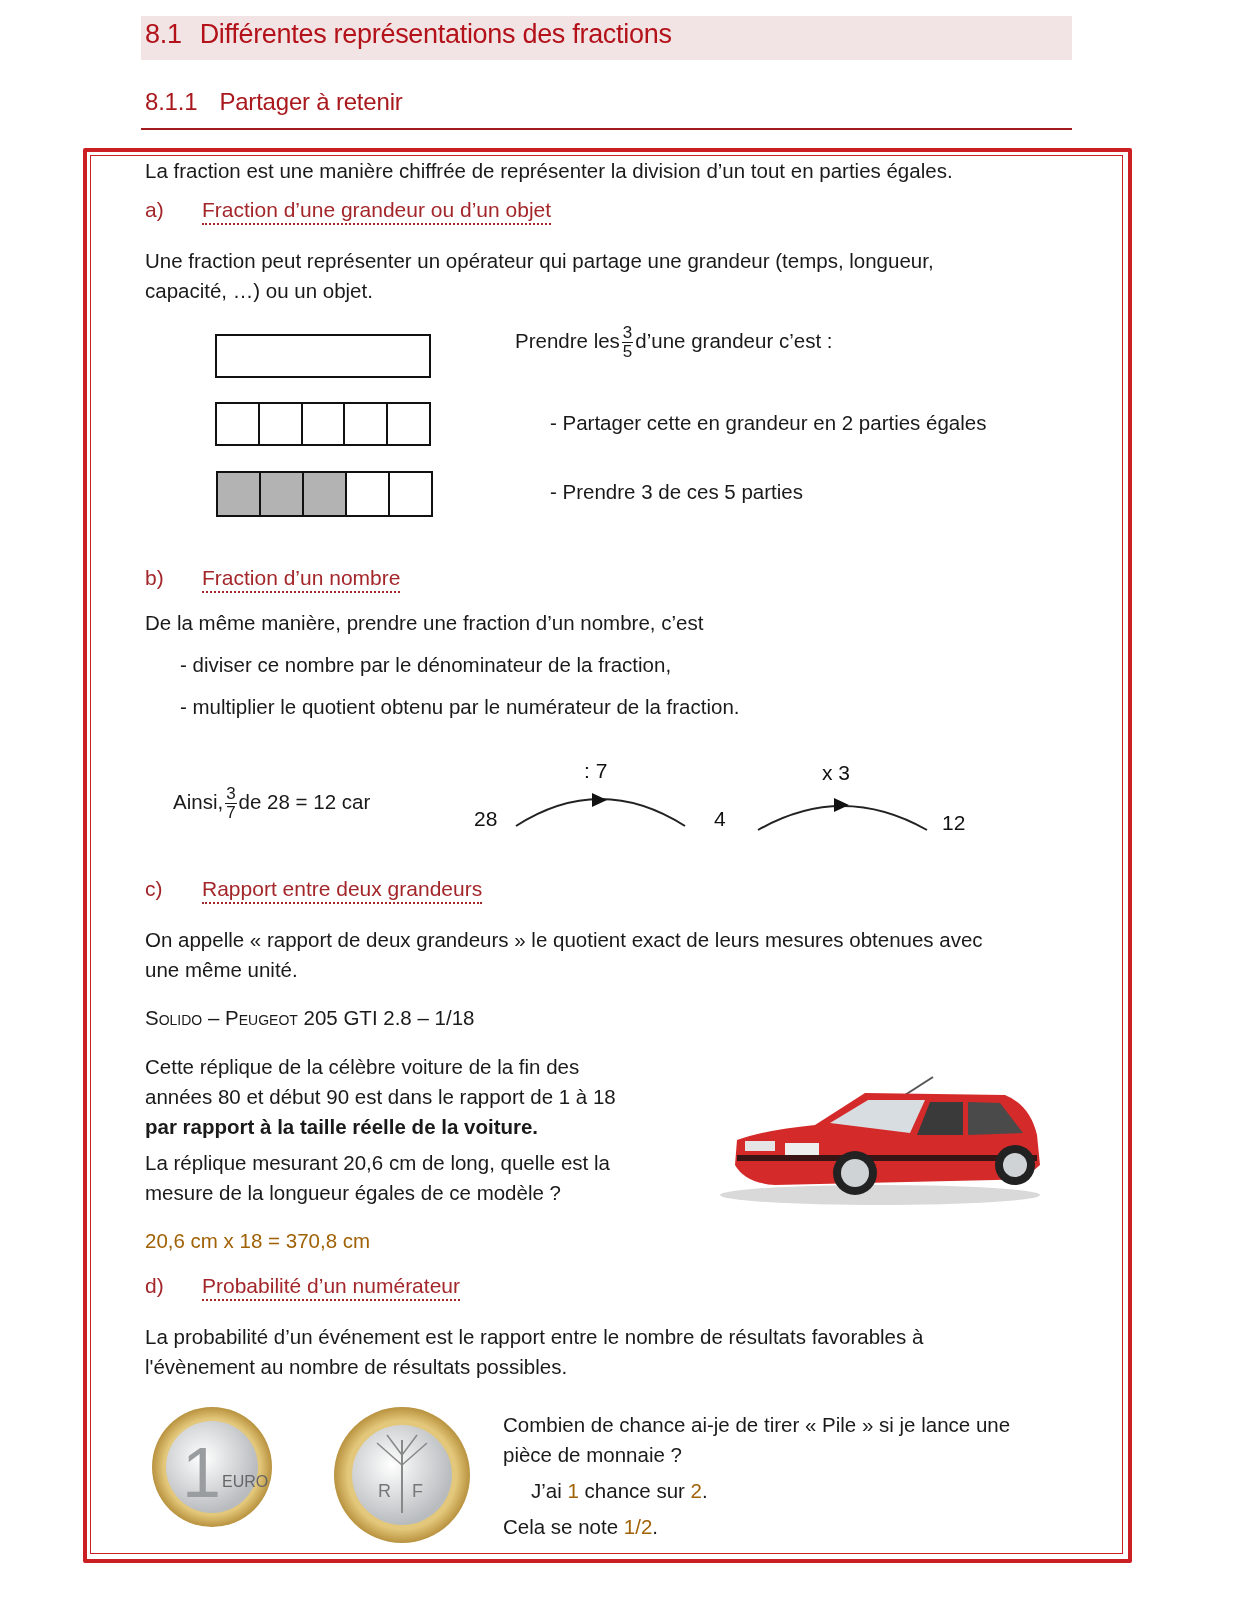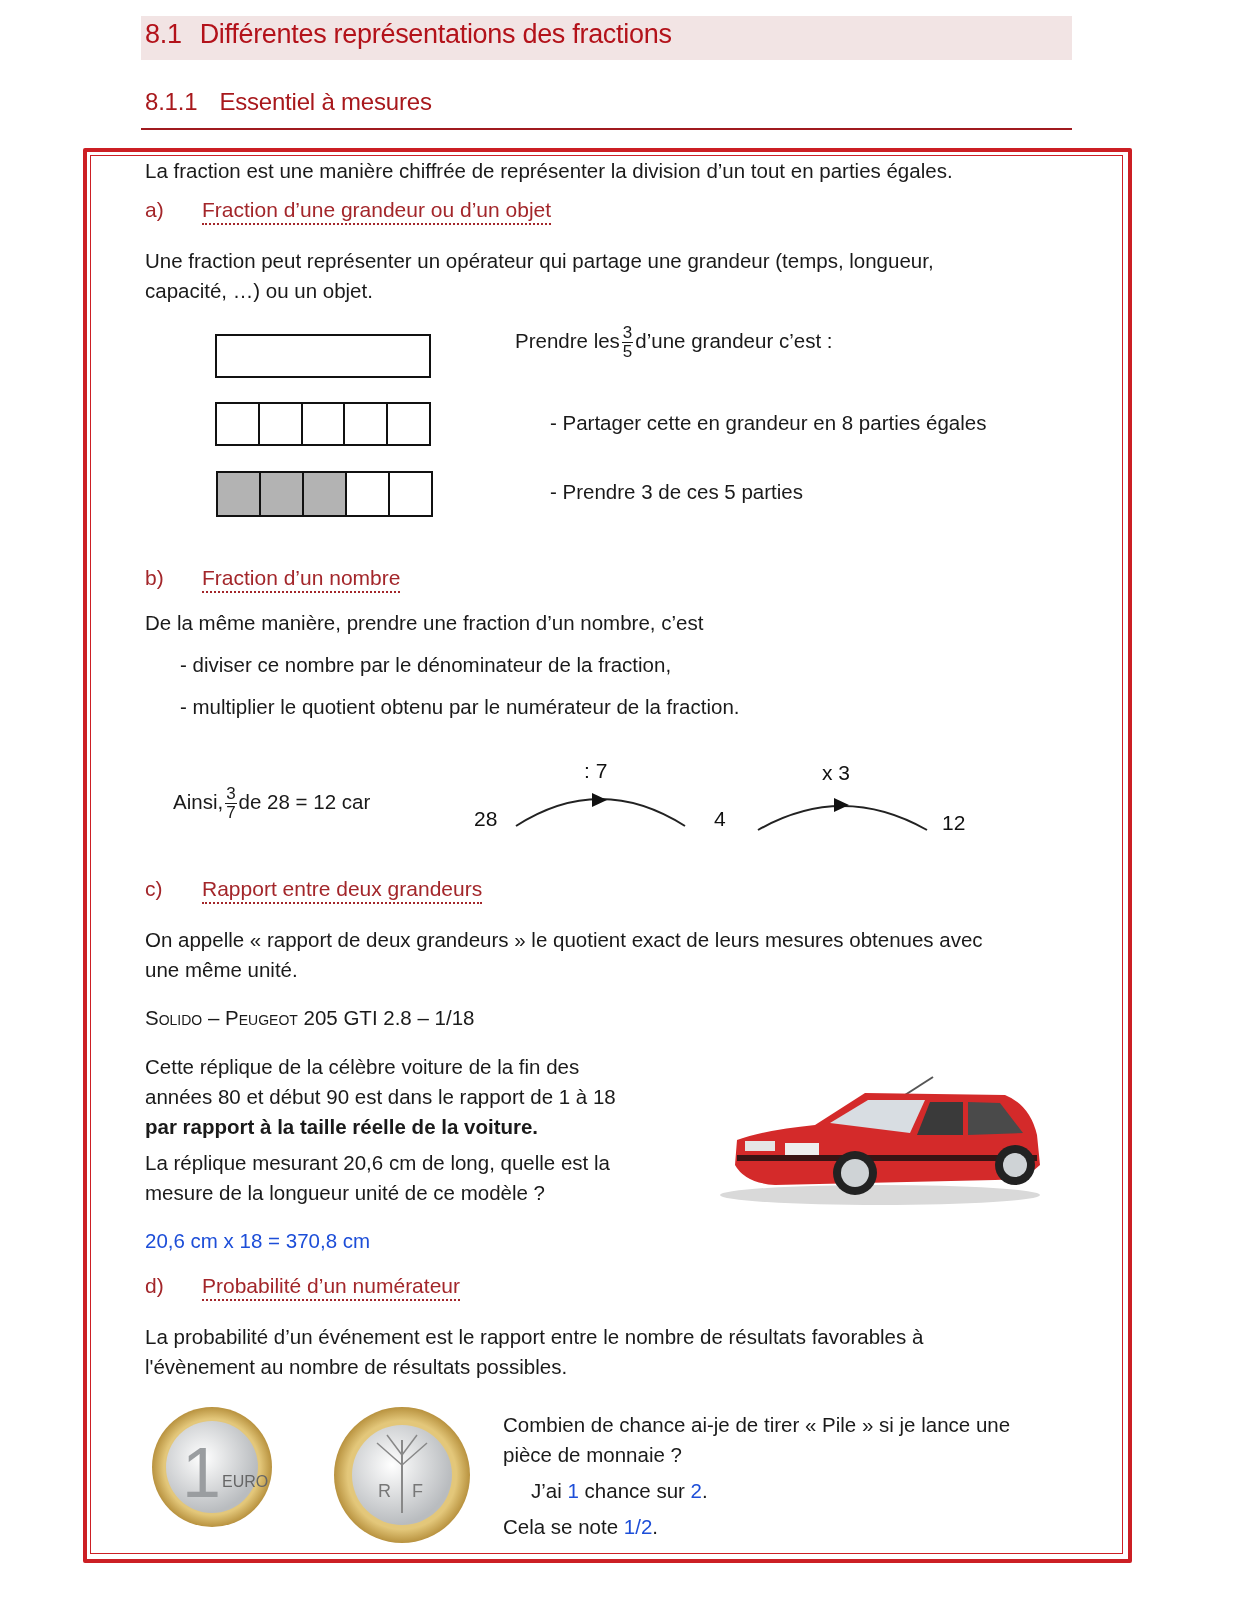--- a/index.html
+++ b/index.html
@@ -45,33 +45,33 @@
     font-size: 17px; line-height: 18px; margin: 0 2px;
   }
   .frac .n { display: block; border-bottom: 1.5px solid #1a1a1a; padding: 0 1px; }
   .frac .d { display: block; }
   .bar {
     position: absolute; border: 2px solid #111; display: flex; box-sizing: border-box;
   }
   .bar .cell { flex: 1; border-right: 2px solid #111; background: #fff; }
   .bar .cell:last-child { border-right: none; }
   .bar .cell.filled { background: #b3b3b3; }
-  .blue { color: #1d4ed8; text-align: center; }
+  .blue { color: #a16207; text-align: center; }
   .smallcaps { font-variant: small-caps; }
   svg text { font-family: "Liberation Sans", "DejaVu Sans", sans-serif; }
 </style>
 </head>
 <body>
 
 <div class="abs h1-bar"></div>
 <div class="abs h1">
   <span class="num">8.1</span><span>Différentes représentations des fractions</span>
 </div>
 <div class="abs h2">
-  <span class="num">8.1.1</span><span>Essentiel à mesures</span>
+  <span class="num">8.1.1</span><span>Partager à retenir</span>
 </div>
 <div class="abs h2-rule"></div>
 
 <div class="abs box-outer"></div>
 <div class="abs box-inner"></div>
 
 <div class="abs txt" style="left:145px; top:156px;">La fraction est une manière chiffrée de représenter la division d’un tout en parties égales.</div>
 
 <div class="abs" style="left:145px; top:198px;">
   <span class="sub-letter">a)</span>
@@ -94,21 +94,21 @@
   <div class="cell filled"></div>
   <div class="cell filled"></div>
   <div class="cell filled"></div>
   <div class="cell"></div>
   <div class="cell"></div>
 </div>
 
 <div class="abs txt" style="left:515px; top:319px; line-height:44px;">
   <span>Prendre les</span><span class="frac"><span class="n">3</span><span class="d">5</span></span><span>d’une grandeur c’est :</span>
 </div>
-<div class="abs txt" style="left:550px; top:408px;">-  Partager cette en grandeur en 8 parties égales</div>
+<div class="abs txt" style="left:550px; top:408px;">-  Partager cette en grandeur en 2 parties égales</div>
 <div class="abs txt" style="left:550px; top:477px;">-  Prendre 3 de ces 5 parties</div>
 
 <div class="abs" style="left:145px; top:566px;">
   <span class="sub-letter">b)</span>
   <span class="sub-title" style="position:absolute; left:57px; white-space:nowrap;">Fraction d’un nombre</span>
 </div>
 <div class="abs txt" style="left:145px; top:608px;">De la même manière, prendre une fraction d’un nombre, c’est</div>
 <div class="abs txt" style="left:180px; top:650px;">-  diviser ce nombre par le dénominateur de la fraction,</div>
 <div class="abs txt" style="left:180px; top:692px;">-  multiplier le quotient obtenu par le numérateur de la fraction.</div>
 
@@ -132,21 +132,21 @@
   <span class="sub-letter">c)</span>
   <span class="sub-title" style="position:absolute; left:57px; white-space:nowrap;">Rapport entre deux grandeurs</span>
 </div>
 <div class="abs txt" style="left:145px; top:925px;">On appelle « rapport de deux grandeurs » le quotient exact de leurs mesures obtenues avec</div>
 <div class="abs txt" style="left:145px; top:955px;">une même unité.</div>
 <div class="abs txt smallcaps" style="left:145px; top:1003px;">Solido – Peugeot 205 GTI 2.8 – 1/18</div>
 <div class="abs txt" style="left:145px; top:1052px;">Cette réplique de la célèbre voiture de la fin des</div>
 <div class="abs txt" style="left:145px; top:1082px;">années 80 et début 90 est dans le rapport de 1 à 18</div>
 <div class="abs txt" style="left:145px; top:1112px;font-weight:bold;">par rapport à la taille réelle de la voiture.</div>
 <div class="abs txt" style="left:145px; top:1148px;">La réplique mesurant 20,6 cm de long, quelle est la</div>
-<div class="abs txt" style="left:145px; top:1178px;">mesure de la longueur unité de ce modèle ?</div>
+<div class="abs txt" style="left:145px; top:1178px;">mesure de la longueur égales de ce modèle ?</div>
 <div class="abs txt blue" style="left:145px; top:1226px;">20,6 cm x 18 = 370,8 cm</div>
 
 <svg class="abs" style="left:705px; top:1045px;" width="345" height="165" viewBox="0 0 345 165">
   <ellipse cx="175" cy="150" rx="160" ry="10" fill="#d9d9d9"></ellipse>
   <line x1="200" y1="50" x2="228" y2="32" stroke="#555" stroke-width="2"></line>
   <path d="M 30 120 L 32 95 Q 60 85 110 80 L 160 48 L 300 50 Q 325 60 332 90 L 335 120 Q 320 135 290 135 L 70 140 Q 40 138 30 120 Z" fill="#d42a2a"></path>
   <path d="M 125 78 L 163 55 L 220 55 L 205 88 Z" fill="#d8dde2"></path>
   <path d="M 225 57 L 258 57 L 258 90 L 212 90 Z" fill="#3a3a3a"></path>
   <path d="M 263 57 L 295 58 L 318 88 L 263 90 Z" fill="#4a4a4a"></path>
   <rect x="32" y="110" width="300" height="6" fill="#3a1414"></rect>

